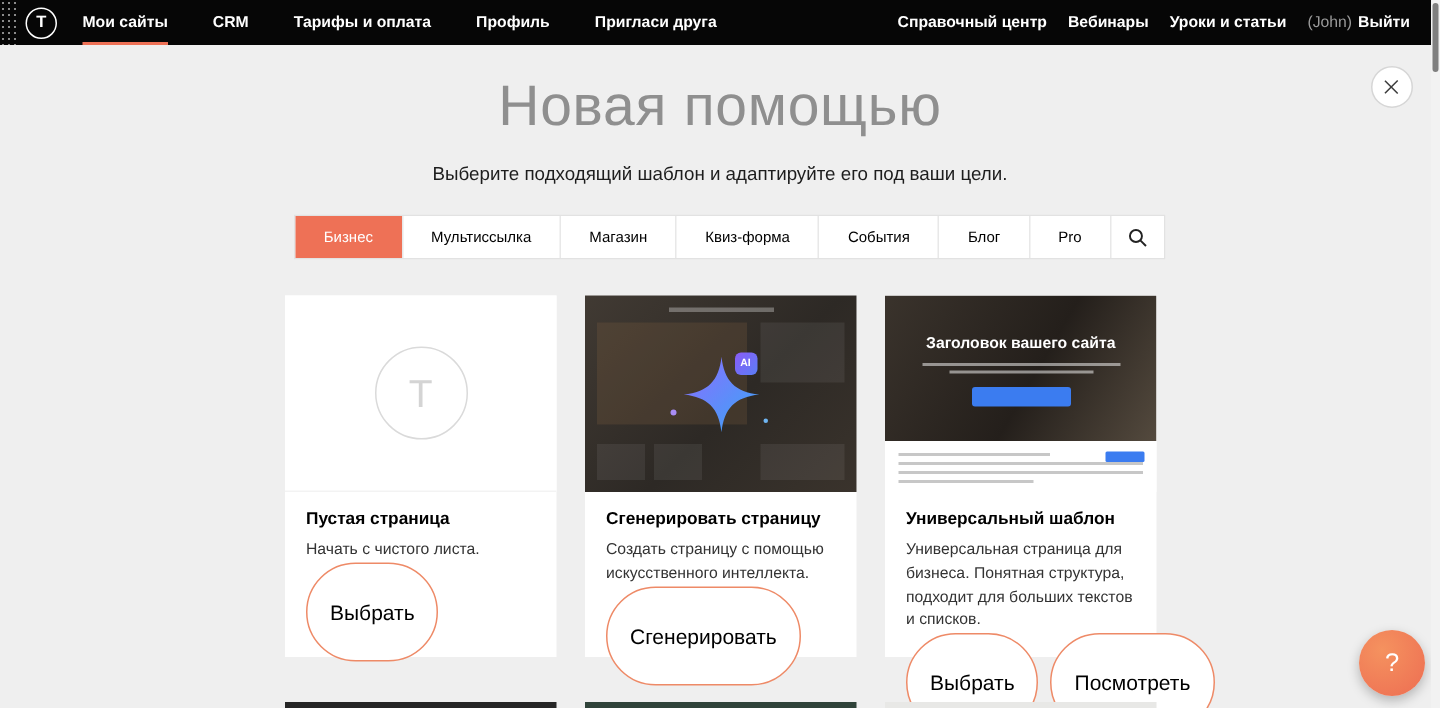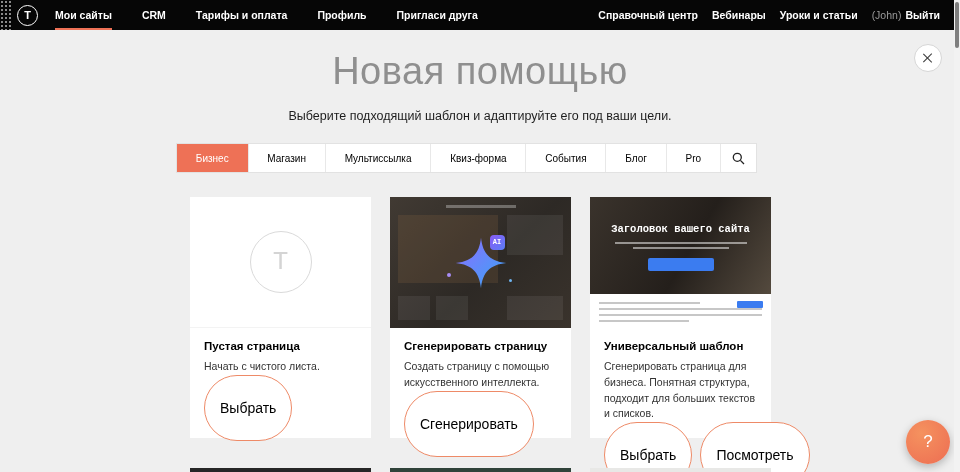--- a/index.html
+++ b/index.html
@@ -53,39 +53,39 @@
     position:absolute; top:20px; left:0; width:100%; text-align:center;
     font-size:38px; font-weight:300; color:#8f8f8f; letter-spacing:0.5px;
   }
   .page-subtitle {
     position:absolute; top:79px; left:0; width:100%; text-align:center;
     font-size:12.5px; color:#1d1d1d;
   }
 
   
   .tabs {
-    position:absolute; top:113px; left:176px; width:581px; height:30px;
+    position:absolute; top:113px; left:196px; width:581px; height:30px;
     display:flex; background:#fff; border:1px solid #e2e2e2;
   }
   .tab {
     flex:1 1 auto; display:flex; align-items:center; justify-content:center;
     font-size:10px; color:#000; border-left:1px solid #e8e8e8; cursor:pointer;
     padding:0 8px; white-space:nowrap;
   }
   .tab:first-child { border-left:none; }
   .tab.active { background:#ee7156; color:#fff; }
   .tab-search { flex:0 0 36px; display:flex; align-items:center; justify-content:center; border-left:1px solid #e8e8e8; cursor:pointer; }
 
   
   .cards {
     position:absolute; top:167px; left:190px; width:581px;
     display:grid; grid-template-columns:repeat(3,181px); column-gap:19px; row-gap:30px;
   }
   .card { background:#fff; height:241px; display:flex; flex-direction:column; }
-  .card-preview { height:131px; flex:0 0 131px; position:relative; overflow:hidden; cursor:pointer;font-family:Liberation Mono, monospace; }
+  .card-preview { height:131px; flex:0 0 131px; position:relative; overflow:hidden; cursor:pointer; }
   .card-body { flex:1; padding:12px 14px 13px; display:flex; flex-direction:column; }
   .card-title { font-size:11.5px; font-weight:bold; color:#000; margin-bottom:7px; }
   .card-desc { font-size:10.5px; color:#333; line-height:1.5; }
   .card-actions { margin-top:auto; display:flex; gap:8px; }
   .pill-btn {
     border:1px solid #ee8a67; border-radius:999px; background:#fff;
     padding:24px 15px; font-size:14px; color:#000; cursor:pointer;
     font-family:inherit; white-space:nowrap;
   }
 
@@ -202,22 +202,22 @@
 
   <button class="close-btn">
     <span class="x-icon"></span>
   </button>
 
   <h1 class="page-title">Новая помощью</h1>
   <p class="page-subtitle">Выберите подходящий шаблон и адаптируйте его под ваши цели.</p>
 
   <div class="tabs">
     <div class="tab active">Бизнес</div>
+    <div class="tab">Мультиссылка</div>
     <div class="tab">Магазин</div>
-    <div class="tab">Мультиссылка</div>
     <div class="tab">Квиз-форма</div>
     <div class="tab">События</div>
     <div class="tab">Блог</div>
     <div class="tab">Pro</div>
     <div class="tab-search">
       <svg width="13" height="13" viewBox="0 0 13 13">
         <circle cx="5.3" cy="5.3" r="4" fill="none" stroke="#222" stroke-width="1.3"></circle>
         <line x1="8.4" y1="8.4" x2="12" y2="12" stroke="#222" stroke-width="1.3"></line>
       </svg>
     </div>
@@ -281,21 +281,21 @@
         <div class="pu-text">
           <div class="pu-line l1"></div>
           <div class="pu-line"></div>
           <div class="pu-line"></div>
           <div class="pu-line l4"></div>
           <div class="pu-chip"></div>
         </div>
       </div>
       <div class="card-body">
         <h3 class="card-title">Универсальный шаблон</h3>
-        <p class="card-desc">Сгенерировать страница для бизнеса. Понятная структура, подходит для больших текстов и списков.</p>
+        <p class="card-desc">Универсальная страница для бизнеса. Понятная структура, подходит для больших текстов и списков.</p>
         <div class="card-actions">
           <button class="pill-btn">Выбрать</button>
           <button class="pill-btn">Посмотреть</button>
         </div>
       </div>
     </article>
 
     <div class="card-partial partial-1"></div>
     <div class="card-partial partial-2"></div>
     <div class="card-partial partial-3"></div>

